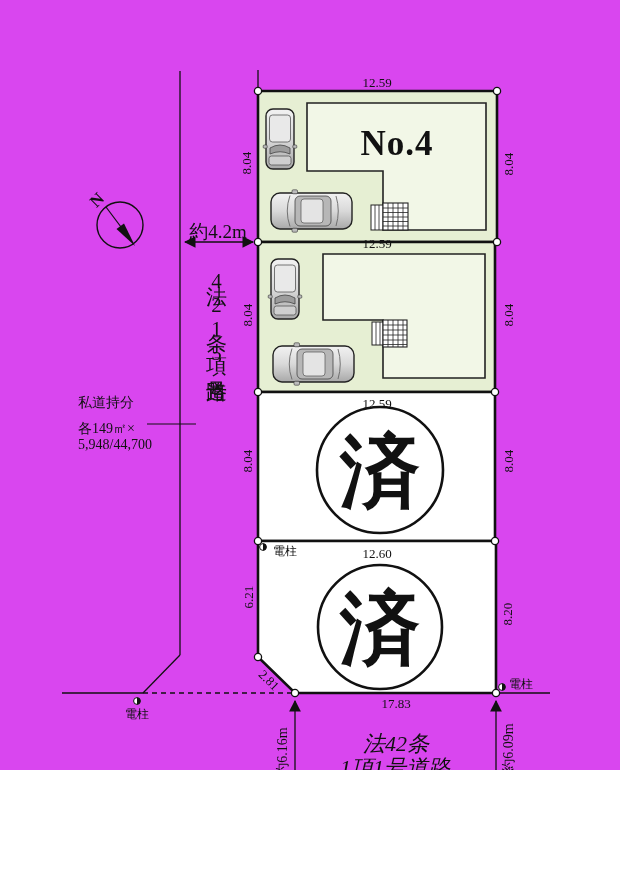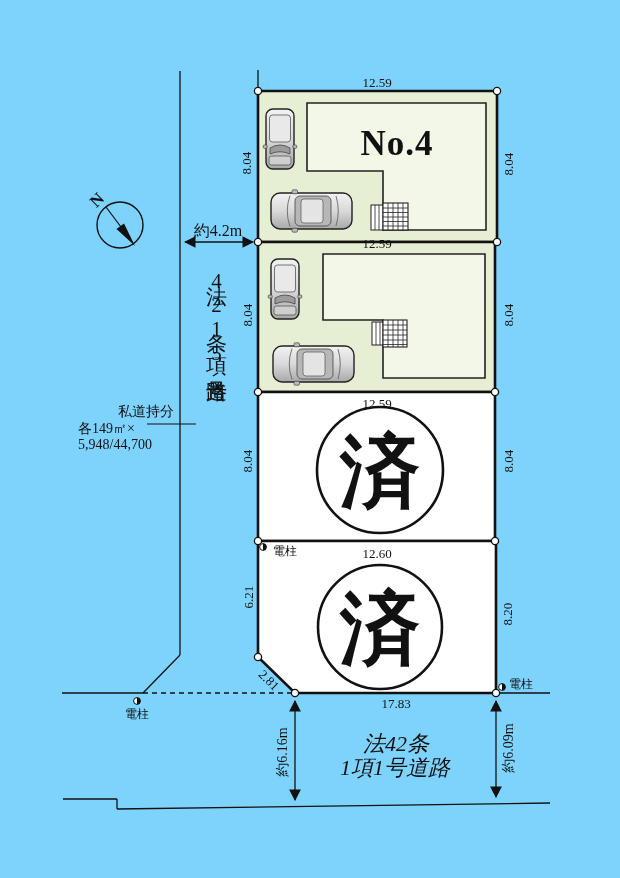--- a/index.html
+++ b/index.html
@@ -1,27 +1,27 @@
 <!DOCTYPE html>
 <html><head>
 <meta charset="utf-8">
 <style>
   html,body{margin:0;padding:0;background:#ffffff;}
-  .stage{position:relative;width:620px;height:878px;background:#7dd3fc;overflow:hidden;
+  .stage{position:relative;width:620px;height:770px;background:#d946ef;overflow:hidden;
          font-family:"Liberation Serif","DejaVu Serif",serif;color:#111;}
   .stage svg{position:absolute;left:0;top:0;}
   .lbl{position:absolute;transform:translate(-50%,-50%);white-space:nowrap;
        font-family:"Liberation Serif","DejaVu Serif",serif;color:#111;line-height:1;}
   .rot{transform:translate(-50%,-50%) rotate(-90deg);}
   .rot45{transform:translate(-50%,-50%) rotate(45deg);}
   .rotN{transform:translate(-50%,-50%) rotate(-45deg);}
   .fs12{font-size:12px;}
   .fs13{font-size:13px;}
   .fs14{font-size:14px;}
-  .fs15{font-size:16px;}
+  .fs15{font-size:19px;}
   .fs17{font-size:17px;font-weight:700;}
   .fs22{font-size:22px;font-style:italic;}
   .big{font-size:35px;font-weight:700;letter-spacing:1px;}
   .sold{font-size:80px;font-weight:700;}
   .vroad{position:absolute;writing-mode:vertical-rl;text-orientation:upright;
          font-size:21px;line-height:1;letter-spacing:0px;transform:translateX(-50%);}
   .note{position:absolute;font-size:14px;line-height:1.18;transform:translateY(-50%);}
 </style>
 </head>
 <body>
@@ -187,19 +187,19 @@
 <span class="lbl fs12" style="left:137px;top:714px;">電柱</span>
 
 <span class="lbl fs14 rot" style="left:283px;top:752px;">約6.16m</span>
 <span class="lbl fs14 rot" style="left:509px;top:748px;">約6.09m</span>
 <span class="lbl fs22" style="left:396px;top:744px;">法42条</span>
 <span class="lbl fs22" style="left:395px;top:768px;">1項1号道路</span>
 
 <span class="vroad" style="left:216px;top:269px;">法42条1項5号道路</span>
 <span class="lbl fs15" style="left:218px;top:231px;">約4.2m</span>
 
-<span class="note" style="left:78px;top:412px;margin-left:40px;">私道持分</span>
+<span class="note" style="left:78px;top:403px;">私道持分</span>
 <span class="note" style="left:78px;top:429px;">各149㎡×</span>
 <span class="note" style="left:78px;top:445px;">5,948/44,700</span>
 
 <span class="lbl fs17 rotN" style="left:97px;top:200px;">N</span>
 
 </div>
 
 </body></html>

